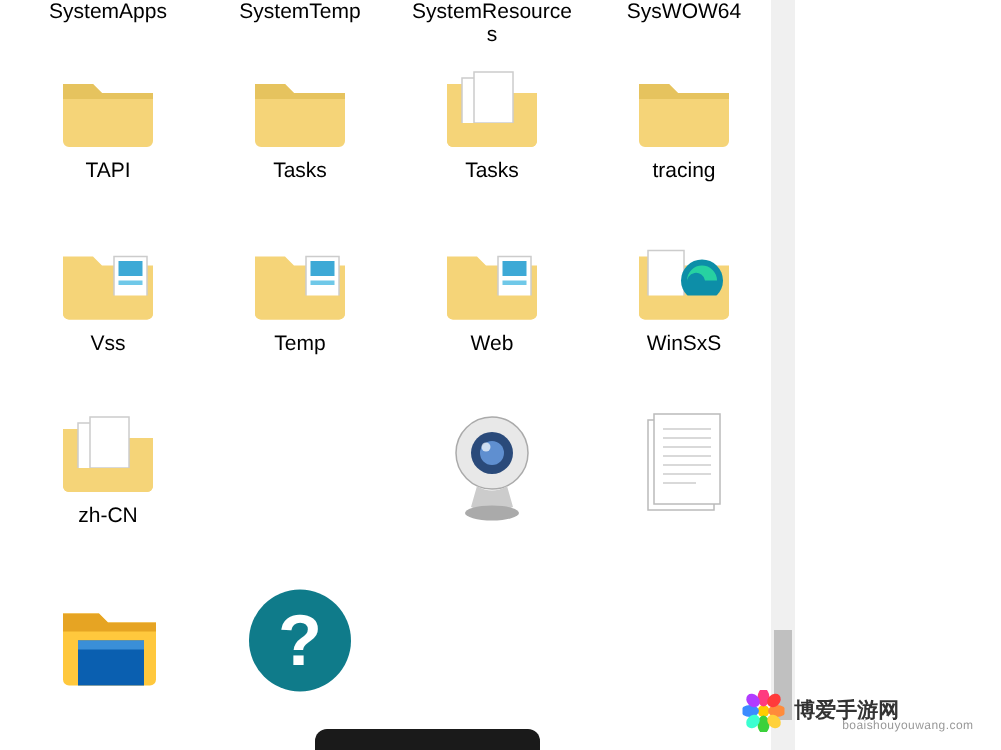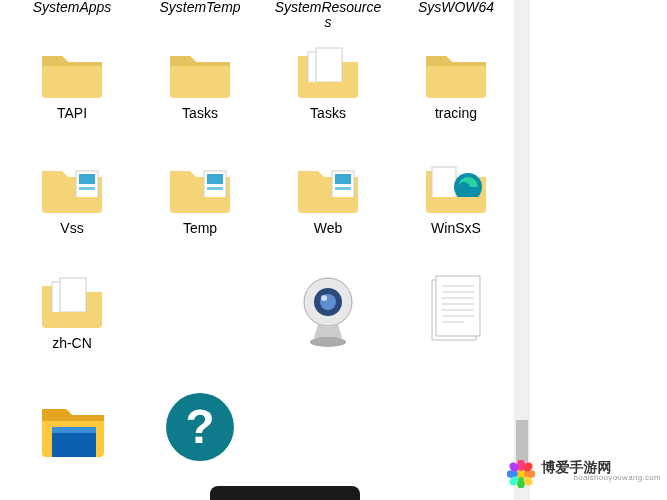--- a/index.html
+++ b/index.html
@@ -34,21 +34,21 @@
   padding-top: 6px;
   cursor: pointer;
 }
 .icon {
   width: 72px;
   height: 60px;
   display: flex;
   align-items: center;
   justify-content: center;
 }
-.row0 { height: 36px !important; padding-top: 0; font-style: italic; }
+.row0 { height: 36px !important; padding-top: 0; }
 .label {
   font-size: 14px;
   color: #000;
   text-align: center;
   line-height: 1.05;
   margin-top: 4px;
   max-width: 110px;
   word-wrap: break-word;
 }
 .row0 .label { margin-top: 0; }
@@ -67,24 +67,24 @@
   left: 2px;
   width: 12px;
   height: 60px;
   background: #c0c0c0;
   top: 420px;
 }
 
 
 .watermark {
   position: absolute;
-  right: 6px;
+  right: 18px;
   bottom: 12px;
   display: flex;
-  align-items: flex-start;
+  align-items: flex-end;
   gap: 6px;
 }
 .watermark .flower {
   width: 28px;
   height: 28px;
 }
 .watermark .wmtext {
   display: flex;
   flex-direction: column;
   line-height: 1;

